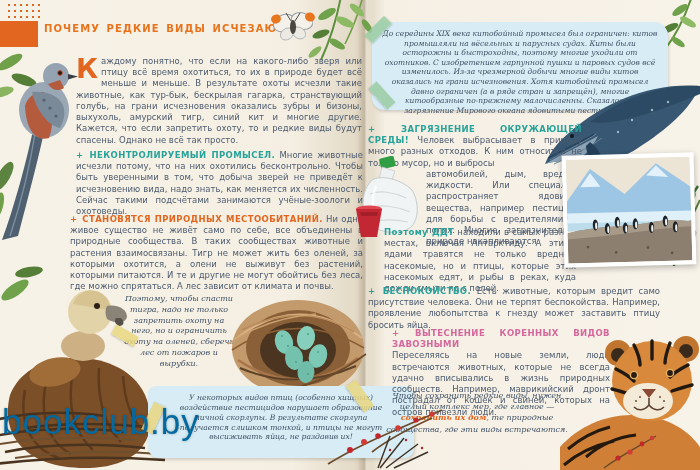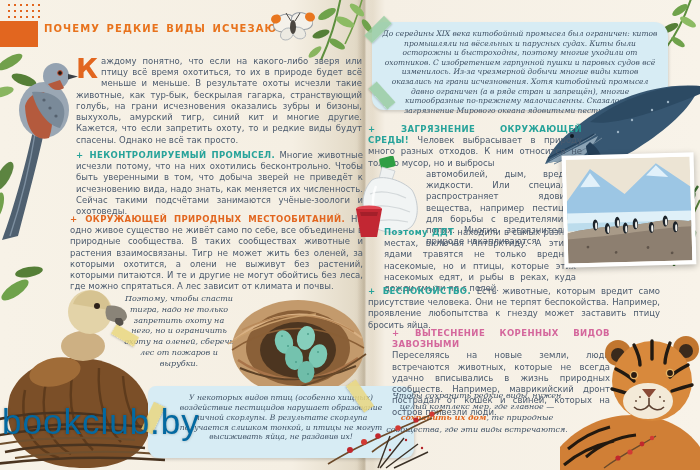--- a/index.html
+++ b/index.html
@@ -92,21 +92,21 @@
   </div>
 
   <div class="abs txt" style="left:76px;top:150px;width:287px;">
     <span class="bullet teal">+</span>
     <span class="sec-head teal">НЕКОНТРОЛИРУЕМЫЙ ПРОМЫСЕЛ.</span>
     <span>Многие животные исчезли потому, что на них охотились бесконтрольно. Чтобы быть уверенными в том, что добыча зверей не приведёт к исчезновению вида, надо знать, как меняется их численность. Сейчас такими подсчётами занимаются учёные-зоологи и охотоведы.</span>
   </div>
 
   <div class="abs txt" style="left:70px;top:214px;width:293px;">
     <span class="bullet orange">+</span>
-    <span class="sec-head orange">ОКРУЖАЮЩЕЙ ПРИРОДНЫХ МЕСТООБИТАНИЙ.</span>
+    <span class="sec-head orange">СТАНОВЯТСЯ ПРИРОДНЫХ МЕСТООБИТАНИЙ.</span>
     <span>Ни одно живое существо не живёт само по себе, все объединены в природные сообщества. В таких сообществах животные и растения взаимосвязаны. Тигр не может жить без оленей, за которыми охотится, а олени не выживут без растений, которыми питаются. И те и другие не могут обойтись без леса, где можно спрятаться. А лес зависит от климата и почвы.</span>
   </div>
 
   <div class="abs script" style="left:122px;top:294px;width:114px;font-size:8px;line-height:1.35;">Поэтому, чтобы спасти тигра, надо не только запретить охоту на него, но и ограничить охоту на оленей, сберечь лес от пожаров и вырубки.</div>
 
   <svg class="abs" style="left:226px;top:284px;" width="142" height="118" viewBox="0 0 142 118">
     <ellipse cx="72" cy="64" rx="66" ry="48" fill="#c39a6c"></ellipse>
     <ellipse cx="72" cy="64" rx="52" ry="38" fill="#8a6038"></ellipse>
     <ellipse cx="72" cy="66" rx="38" ry="28" fill="#4c3520"></ellipse>
     <path d="M8 56 Q72 6 136 54" stroke="#d9b184" stroke-width="2" fill="none"></path>

